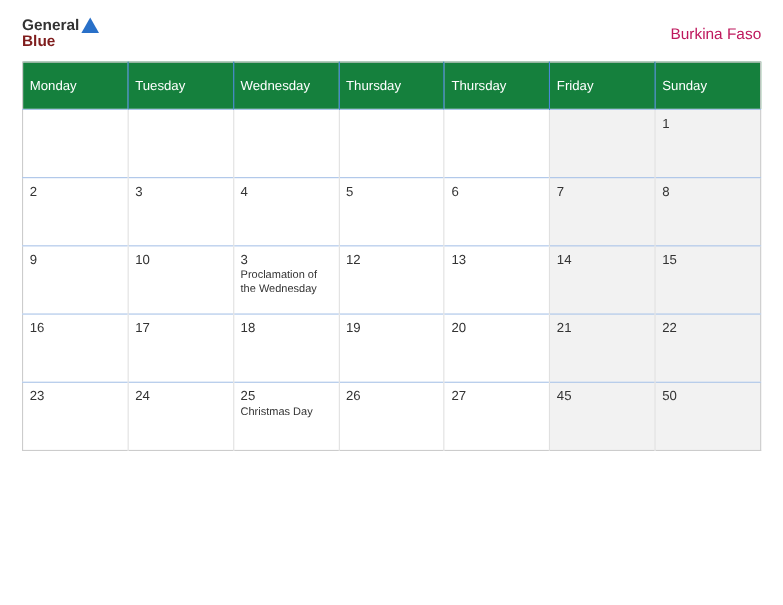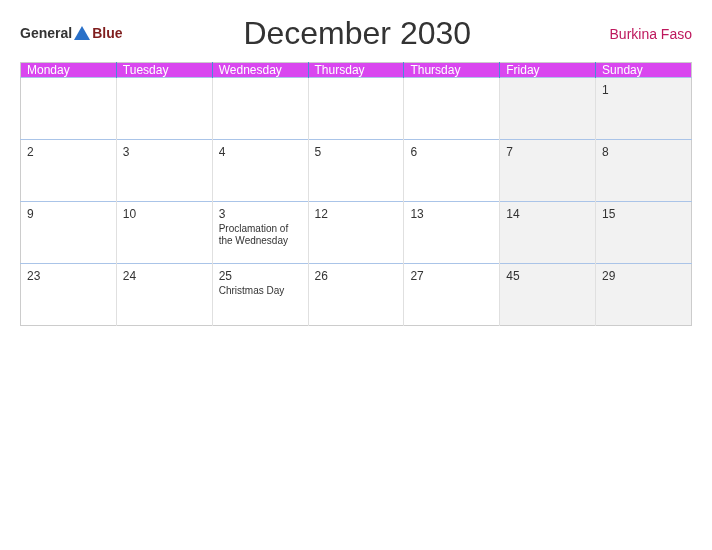--- a/index.html
+++ b/index.html
@@ -17,21 +17,21 @@
       background: #fff;
     }
     .header {
       display: flex;
       align-items: center;
       justify-content: space-between;
       margin-bottom: 10px;
     }
     .logo {
       display: flex;
-      flex-direction: row;
+      flex-direction: column;
       align-items: flex-start;
       font-size: 13px;
       font-weight: bold;
       line-height: 1.1;
     }
     .logo-general {
       color: #333;
       font-size: 14px;
     }
     .logo-blue {
@@ -63,25 +63,25 @@
       color: #be185d;
       text-align: right;
       min-width: 100px;
     }
     .calendar-table {
       width: 100%;
       border-collapse: collapse;
       border: 1px solid #ccc;
     }
     .calendar-table thead tr th {
-      background-color: #d946ef;
+      background-color: #15803d;
       color: #fff;
       font-size: 12px;
       font-weight: normal;
-      padding: 0 6px;
+      padding: 14px 6px;
       text-align: left;
       border-right: 1px solid #4a88d8;
     }
     .calendar-table thead tr th:last-child {
       border-right: none;
     }
     .calendar-table tbody tr {
       border-top: 1px solid #aac4e8;
     }
     .calendar-table tbody tr td {
@@ -122,21 +122,20 @@
 
 <div class="page">
   <div class="header">
     <div class="logo">
       <div class="logo-line">
         <span class="logo-general">General</span>
         <div class="logo-triangle"></div>
       </div>
       <span class="logo-blue">Blue</span>
     </div>
-    <div class="calendar-title">December 2030</div>
     <div class="country-name">Burkina Faso</div>
   </div>
 
   <table class="calendar-table">
     <thead>
       <tr>
         <th>Monday</th>
         <th>Tuesday</th>
         <th>Wednesday</th>
         <th>Thursday</th>
@@ -199,37 +198,60 @@
           </td>
           <td class="weekend">
             <span class="day-number">14</span>
           </td>
           <td class="weekend">
             <span class="day-number">15</span>
           </td>
         </tr>
         <tr>
           <td>
+            <span class="day-number">16</span>
+          </td>
+          <td>
+            <span class="day-number">17</span>
+          </td>
+          <td>
+            <span class="day-number">18</span>
+          </td>
+          <td>
+            <span class="day-number">19</span>
+          </td>
+          <td>
+            <span class="day-number">20</span>
+          </td>
+          <td class="weekend">
+            <span class="day-number">21</span>
+          </td>
+          <td class="weekend">
+            <span class="day-number">22</span>
+          </td>
+        </tr>
+        <tr>
+          <td>
             <span class="day-number">23</span>
           </td>
           <td>
             <span class="day-number">24</span>
           </td>
           <td>
             <span class="day-number">25</span>
             <span class="holiday-text">Christmas Day</span>
           </td>
           <td>
             <span class="day-number">26</span>
           </td>
           <td>
             <span class="day-number">27</span>
           </td>
           <td class="weekend">
             <span class="day-number">45</span>
           </td>
           <td class="weekend">
-            <span class="day-number">29</span>
+            <span class="day-number">50</span>
           </td>
         </tr>
       </tbody>
   </table>
 </div>
 
 </body></html>

